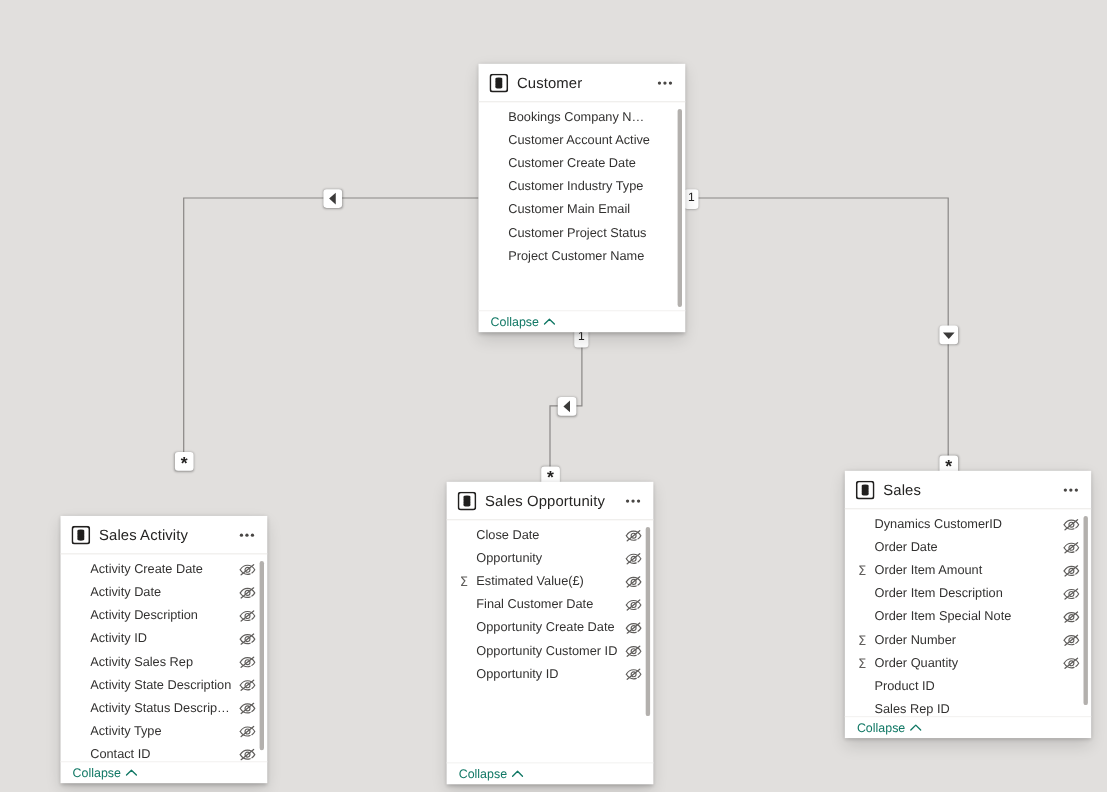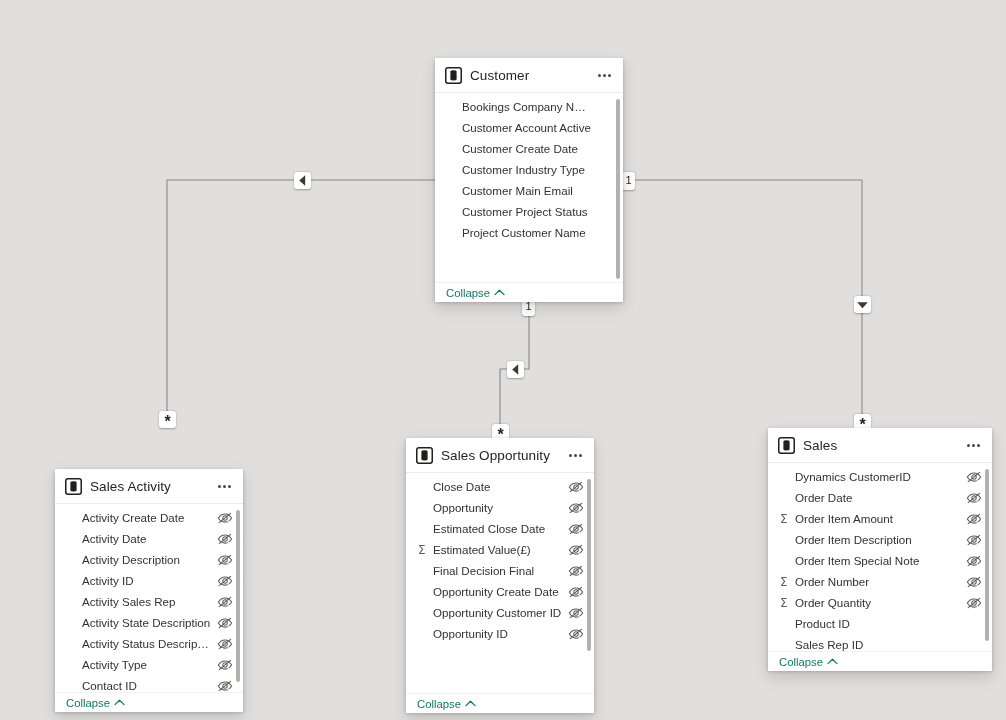--- a/index.html
+++ b/index.html
@@ -570,50 +570,36 @@
       <path d="M1.4 7C2.9 4.4 5.3 2.9 8 2.9c2.7 0 5.1 1.5 6.6 4.1
                -0.7 1.2 -1.6 2.2 -2.6 2.9" fill="none" stroke="#605e5c" stroke-width="1.05" stroke-linecap="round"></path>
       <path d="M10.4 10.7c-0.75 0.28 -1.56 0.43 -2.4 0.43
                -2.7 0 -5.1 -1.5 -6.6 -4.1" fill="none" stroke="#605e5c" stroke-width="1.05" stroke-linecap="round"></path>
       <circle cx="8" cy="7" r="2.25" fill="none" stroke="#605e5c" stroke-width="1.05"></circle>
       <path d="M2.2 11.6L13.6 2.4" stroke="#605e5c" stroke-width="1.15" stroke-linecap="round"></path>
     </svg>
             </span>
           </div>
           <div class="field-row">
-            <span class="sigma blank">Σ</span>
-            <span class="field-name">Estimated Close Date</span>
-            <span class="eye">
-              <svg width="16" height="14" viewBox="0 0 16 14" aria-hidden="true">
-      <path d="M1.4 7C2.9 4.4 5.3 2.9 8 2.9c2.7 0 5.1 1.5 6.6 4.1
-               -0.7 1.2 -1.6 2.2 -2.6 2.9" fill="none" stroke="#605e5c" stroke-width="1.05" stroke-linecap="round"></path>
-      <path d="M10.4 10.7c-0.75 0.28 -1.56 0.43 -2.4 0.43
-               -2.7 0 -5.1 -1.5 -6.6 -4.1" fill="none" stroke="#605e5c" stroke-width="1.05" stroke-linecap="round"></path>
-      <circle cx="8" cy="7" r="2.25" fill="none" stroke="#605e5c" stroke-width="1.05"></circle>
-      <path d="M2.2 11.6L13.6 2.4" stroke="#605e5c" stroke-width="1.15" stroke-linecap="round"></path>
-    </svg>
-            </span>
-          </div>
-          <div class="field-row">
             <span class="sigma">Σ</span>
             <span class="field-name">Estimated Value(£)</span>
             <span class="eye">
               <svg width="16" height="14" viewBox="0 0 16 14" aria-hidden="true">
       <path d="M1.4 7C2.9 4.4 5.3 2.9 8 2.9c2.7 0 5.1 1.5 6.6 4.1
                -0.7 1.2 -1.6 2.2 -2.6 2.9" fill="none" stroke="#605e5c" stroke-width="1.05" stroke-linecap="round"></path>
       <path d="M10.4 10.7c-0.75 0.28 -1.56 0.43 -2.4 0.43
                -2.7 0 -5.1 -1.5 -6.6 -4.1" fill="none" stroke="#605e5c" stroke-width="1.05" stroke-linecap="round"></path>
       <circle cx="8" cy="7" r="2.25" fill="none" stroke="#605e5c" stroke-width="1.05"></circle>
       <path d="M2.2 11.6L13.6 2.4" stroke="#605e5c" stroke-width="1.15" stroke-linecap="round"></path>
     </svg>
             </span>
           </div>
           <div class="field-row">
             <span class="sigma blank">Σ</span>
-            <span class="field-name">Final Decision Final</span>
+            <span class="field-name">Final Customer Date</span>
             <span class="eye">
               <svg width="16" height="14" viewBox="0 0 16 14" aria-hidden="true">
       <path d="M1.4 7C2.9 4.4 5.3 2.9 8 2.9c2.7 0 5.1 1.5 6.6 4.1
                -0.7 1.2 -1.6 2.2 -2.6 2.9" fill="none" stroke="#605e5c" stroke-width="1.05" stroke-linecap="round"></path>
       <path d="M10.4 10.7c-0.75 0.28 -1.56 0.43 -2.4 0.43
                -2.7 0 -5.1 -1.5 -6.6 -4.1" fill="none" stroke="#605e5c" stroke-width="1.05" stroke-linecap="round"></path>
       <circle cx="8" cy="7" r="2.25" fill="none" stroke="#605e5c" stroke-width="1.05"></circle>
       <path d="M2.2 11.6L13.6 2.4" stroke="#605e5c" stroke-width="1.15" stroke-linecap="round"></path>
     </svg>
             </span>

